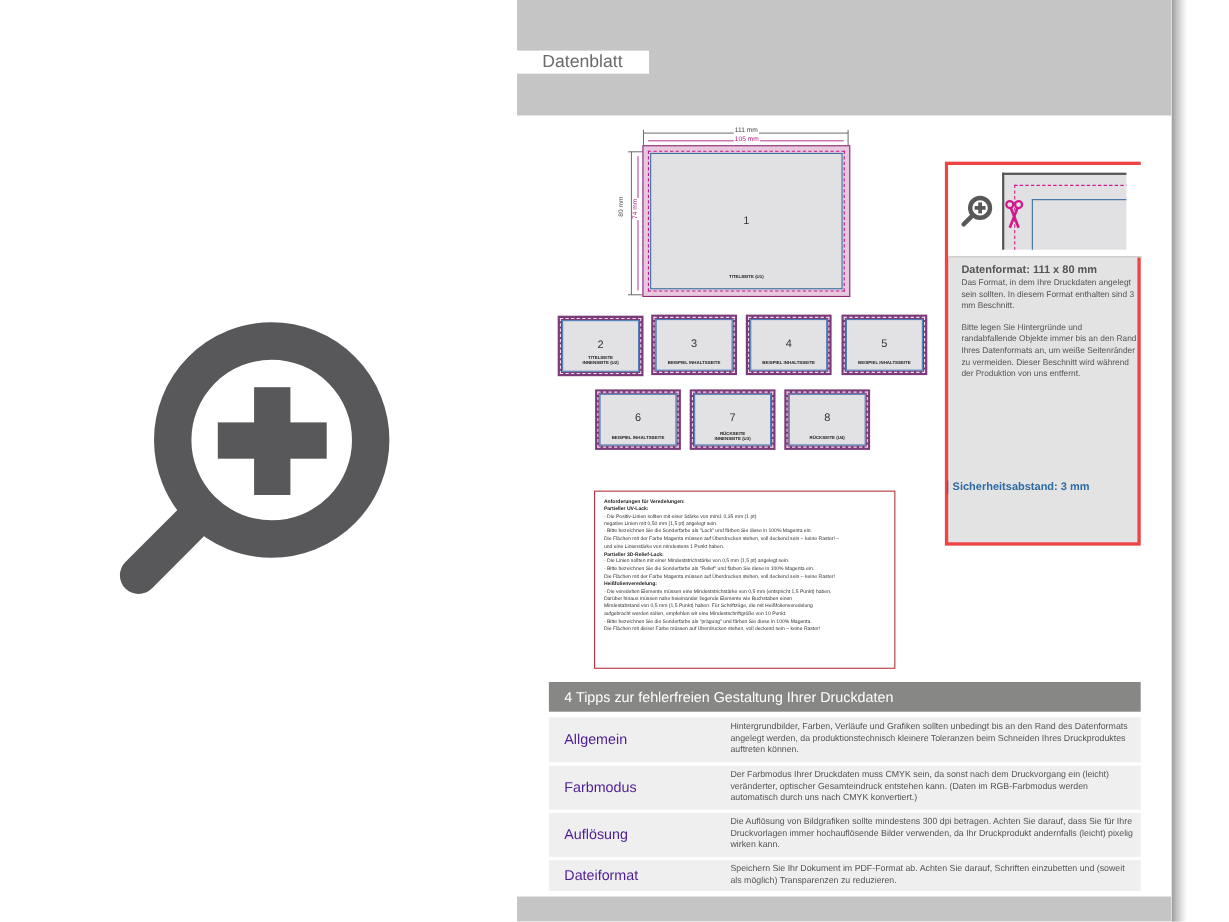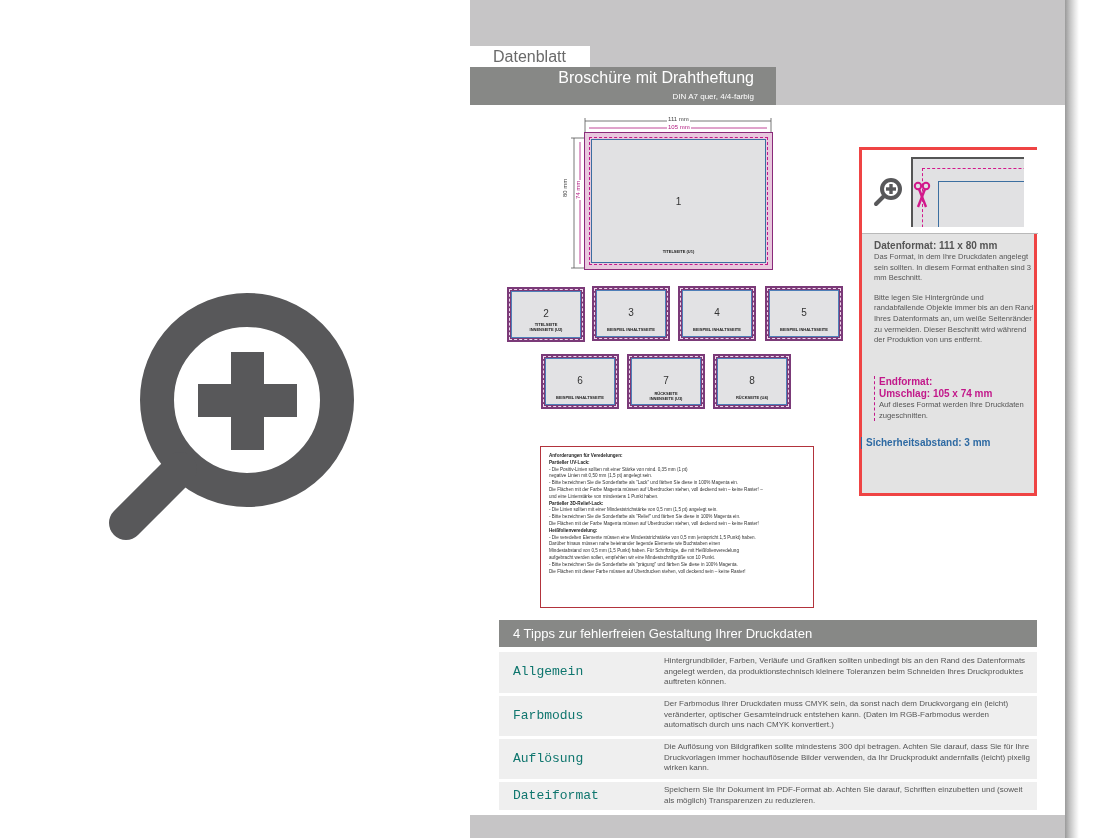--- a/index.html
+++ b/index.html
@@ -54,44 +54,40 @@
   .info-h { font-size: 10px; font-weight: bold; color: #555; line-height: 12px; }
   .info-p { font-size: 7.6px; color: #555; line-height: 10.6px; }
   .info-h.pink { color: #c2188a; }
   .info-h.blue { color: #2e6aa3; }
   .bar-pink { border-left: 1px dashed #c2188a; padding-left: 4px; margin-left: -5px; }
   .bar-blue { border-left: 1px solid #2e6aa3; padding-left: 4px; margin-left: -5px; }
 
   
   .tips-header { position: absolute; left: 29px; top: 620px; width: 538px; height: 27px; background: #878886; color: #fff; font-size: 13px; line-height: 27px; padding-left: 14px; }
   .tip-row { position: absolute; left: 29px; width: 538px; background: #efefef; }
-  .tip-label { position: absolute; left: 14px; font-size: 13px; color: #0f766e; font-family: Liberation Mono, monospace; }
+  .tip-label { position: absolute; left: 14px; font-size: 13px; color: #4c1d95; }
   .tip-text { position: absolute; left: 165px; width: 370px; font-size: 8px; color: #555; line-height: 10.7px; }
 </style>
 </head>
 <body>
 
 <div class="stage">
 
   <svg class="zoom-icon" viewBox="0 0 265 270">
     <circle cx="147" cy="115" r="90" fill="none" stroke="#58585a" stroke-width="34"></circle>
     <line x1="80" y1="184" x2="26" y2="238" stroke="#58585a" stroke-width="34" stroke-linecap="round"></line>
     <rect x="131" y="67" width="33" height="98" fill="#58585a"></rect>
     <rect x="98" y="99" width="99" height="33" fill="#58585a"></rect>
   </svg>
 
   <div class="page-shadow"></div>
 
   <div class="page">
     <div class="top-band"></div>
     <div class="tab-label">Datenblatt</div>
-    <div class="title-bar">
-      <div class="title-main">Broschüre mit Drahtheftung</div>
-      <div class="title-sub">DIN A7 quer, 4/4-farbig</div>
-    </div>
 
     <div>
       <svg style="position:absolute;left:98px;top:114px;width:210px;height:160px;">
 
         <line x1="17" y1="7" x2="203" y2="7" stroke="#555" stroke-width="0.8"></line>
         <line x1="17" y1="4" x2="17" y2="150" stroke="#555" stroke-width="0.8"></line>
         <line x1="203" y1="4" x2="203" y2="20" stroke="#555" stroke-width="0.8"></line>
 
         <line x1="21" y1="14" x2="199" y2="14" stroke="#b0187f" stroke-width="0.8"></line>
 
@@ -212,25 +208,20 @@
           <line x1="12" y1="8" x2="5" y2="26" stroke="#d2188b" stroke-width="2.4"></line>
         </svg>
       </div>
 
       <div class="info-text" style="top:90px;">
         <div class="info-h">Datenformat: 111 x 80 mm</div>
         <div class="info-p">Das Format, in dem Ihre Druckdaten angelegt sein sollten. In diesem Format enthalten sind 3 mm Beschnitt.</div>
         <div class="info-p" style="margin-top:9px;">Bitte legen Sie Hintergründe und randabfallende Objekte immer bis an den Rand Ihres Datenformats an, um weiße Seitenränder zu vermeiden. Dieser Beschnitt wird während der Produktion von uns entfernt.</div>
       </div>
 
-      <div class="info-text bar-pink" style="top:226px;left:17px;">
-        <div class="info-h pink">Endformat:</div>
-        <div class="info-h pink">Umschlag: 105 x 74 mm</div>
-        <div class="info-p">Auf dieses Format werden Ihre Druckdaten zugeschnitten.</div>
-      </div>
 
       <div class="info-text bar-blue" style="top:287px;left:4px;">
         <div class="info-h blue">Sicherheitsabstand: 3 mm</div>
       </div>
     </div>
 
     <div class="tips-header">4 Tipps zur fehlerfreien Gestaltung Ihrer Druckdaten</div>
 
     <div class="tip-row" style="top:652px;height:41px;">
       <div class="tip-label" style="top:12px;">Allgemein</div>

